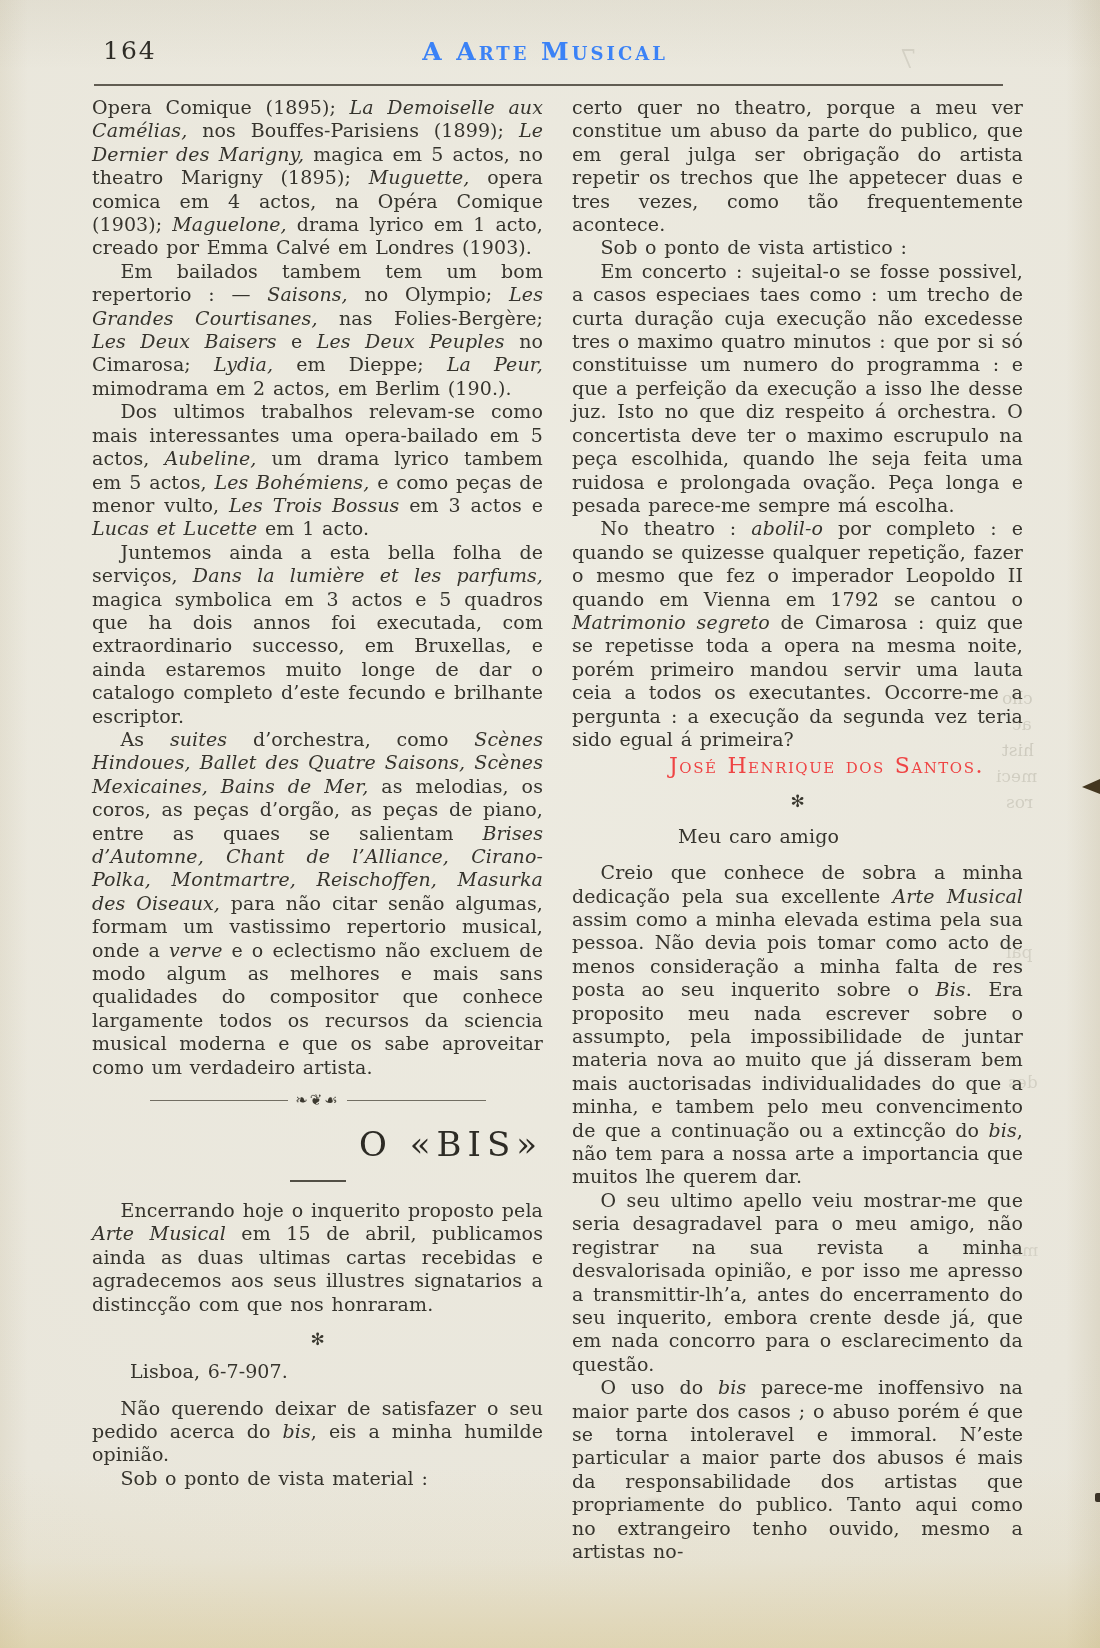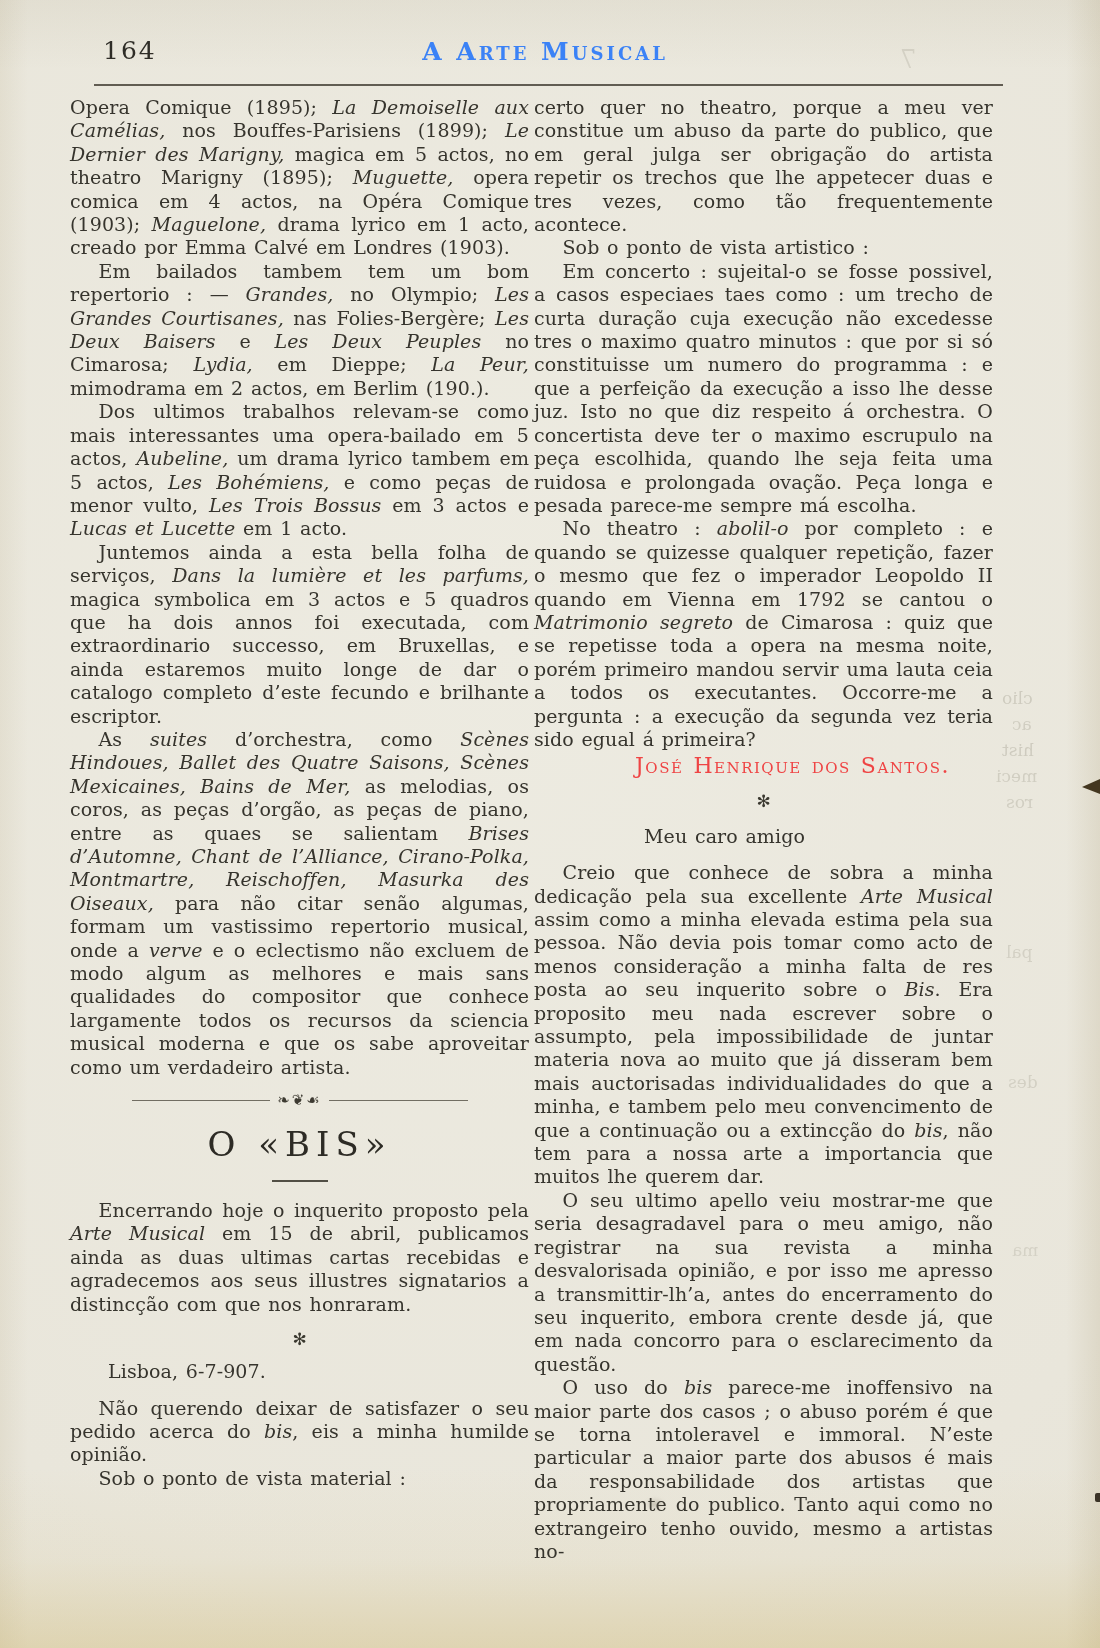--- a/index.html
+++ b/index.html
@@ -11,29 +11,29 @@
       linear-gradient(to top, rgba(203,178,100,0.34), rgba(203,178,100,0.08) 90px, rgba(203,178,100,0) 180px),
       linear-gradient(to left, rgba(150,130,80,0.14), rgba(0,0,0,0) 34px),
       linear-gradient(to right, rgba(160,140,90,0.10), rgba(0,0,0,0) 28px),
       radial-gradient(140% 110% at 45% 38%, #edebe1 0%, #e9e6db 55%, #e5e1d2 100%);
   }
   .page{position:absolute;inset:0;}
   .page-number{position:absolute;left:103px;top:36px;font-size:25px;letter-spacing:2px;color:#2f2d27;}
   .journal-title{position:absolute;left:0;top:37px;width:1090px;text-align:center;
     font-variant:small-caps;font-weight:700;font-size:25px;letter-spacing:3px;color:#3b82f6;}
   .header-rule{position:absolute;left:94px;top:84px;width:909px;border-top:2px solid rgba(62,58,47,0.8);}
-  .columns{position:absolute;top:96px;left:70px;width:931px;display:flex;gap:5px;}
+  .columns{position:absolute;top:96px;left:92px;width:931px;display:flex;gap:29px;}
   .col{width:459px;}
   .para{margin:0;text-align:justify;font-size:19px;line-height:23.4px;
     text-indent:1.5em;letter-spacing:0.1px;word-spacing:1.5px;}
   .cont{text-indent:0;}
   .ornament{margin:14px auto 6px;width:336px;display:flex;align-items:center;color:#3d3a31;}
   .ornament::before,.ornament::after{content:"";flex:1;border-top:1px solid rgba(72,68,56,0.75);}
   .fleuron{padding:0 7px;font-size:15px;letter-spacing:2px;line-height:1;}
-  .section-title{margin:16px 0 16px;text-align:center;font-weight:400;font-size:34px;
+  .section-title{margin:16px 0 16px;text-align:right;font-weight:400;font-size:34px;
     letter-spacing:6px;color:#2d2b25;text-indent:0;}
   .title-rule{width:56px;border-top:2px solid rgba(55,52,42,0.85);margin:15px auto 17px;}
   .asterisk{margin:13px 0 11px;text-align:center;font-size:17px;text-indent:0;color:#3a382f;}
   .dateline{margin:8px 0 13px;text-indent:2em;}
   .signature{margin:3px 0 0 58px;text-align:center;font-variant:small-caps;
     letter-spacing:1.5px;font-size:22px;text-indent:0;color:#ef4444;}
   .salutation{margin:14px 78px 13px 0;text-align:center;text-indent:0;}
   .ghost{position:absolute;color:#6e6a58;filter:blur(0.7px);transform:scaleX(-1);}
   .fold-mark{position:absolute;right:0;top:779px;width:0;height:0;
     border-top:8px solid transparent;border-bottom:7px solid transparent;
@@ -49,21 +49,21 @@
 <div class="page">
 
   <div class="page-number">164</div>
   <div class="journal-title">A Arte Musical</div>
   <div class="header-rule"></div>
 
   <main class="columns">
 
     <section class="col">
       <p class="para cont"><span>Opera Comique (1895); </span><i>La Demoiselle aux Camélias,</i><span> nos Bouffes-Parisiens (1899); </span><i>Le Dernier des Marigny,</i><span> magica em 5 actos, no theatro Marigny (1895); </span><i>Muguette,</i><span> opera comica em 4 actos, na Opéra Comique (1903); </span><i>Maguelone,</i><span> drama lyrico em 1 acto, creado por Emma Calvé em Londres (1903).</span></p>
-      <p class="para"><span>Em bailados tambem tem um bom repertorio : — </span><i>Grandes,</i><span> no Olympio; </span><i>Les Grandes Courtisanes,</i><span> nas Folies-Bergère; </span><i>Les Deux Baisers</i><span> e </span><i>Les Deux Peuples</i><span> no Cimarosa; </span><i>Lydia,</i><span> em Dieppe; </span><i>La Peur,</i><span> mimodrama em 2 actos, em Berlim (190.).</span></p>
+      <p class="para"><span>Em bailados tambem tem um bom repertorio : — </span><i>Saisons,</i><span> no Olympio; </span><i>Les Grandes Courtisanes,</i><span> nas Folies-Bergère; </span><i>Les Deux Baisers</i><span> e </span><i>Les Deux Peuples</i><span> no Cimarosa; </span><i>Lydia,</i><span> em Dieppe; </span><i>La Peur,</i><span> mimodrama em 2 actos, em Berlim (190.).</span></p>
       <p class="para"><span>Dos ultimos trabalhos relevam-se como mais interessantes uma opera-bailado em 5 actos, </span><i>Aubeline,</i><span> um drama lyrico tambem em 5 actos, </span><i>Les Bohémiens,</i><span> e como peças de menor vulto, </span><i>Les Trois Bossus</i><span> em 3 actos e </span><i>Lucas et Lucette</i><span> em 1 acto.</span></p>
       <p class="para"><span>Juntemos ainda a esta bella folha de serviços, </span><i>Dans la lumière et les parfums,</i><span> magica symbolica em 3 actos e 5 quadros que ha dois annos foi executada, com extraordinario successo, em Bruxellas, e ainda estaremos muito longe de dar o catalogo completo d’este fecundo e brilhante escriptor.</span></p>
       <p class="para"><span>As </span><i>suites</i><span> d’orchestra, como </span><i>Scènes Hindoues, Ballet des Quatre Saisons, Scènes Mexicaines, Bains de Mer,</i><span> as melodias, os coros, as peças d’orgão, as peças de piano, entre as quaes se salientam </span><i>Brises d’Automne, Chant de l’Alliance, Cirano-Polka, Montmartre, Reischoffen, Masurka des Oiseaux,</i><span> para não citar senão algumas, formam um vastissimo repertorio musical, onde a </span><i>verve</i><span> e o eclectismo não excluem de modo algum as melhores e mais sans qualidades do compositor que conhece largamente todos os recursos da sciencia musical moderna e que os sabe aproveitar como um verdadeiro artista.</span></p>
 
       <div class="ornament">
         <span class="fleuron">❧❦☙</span>
       </div>
 
       <h2 class="section-title">O «BIS»</h2>
       <div class="title-rule"></div>

